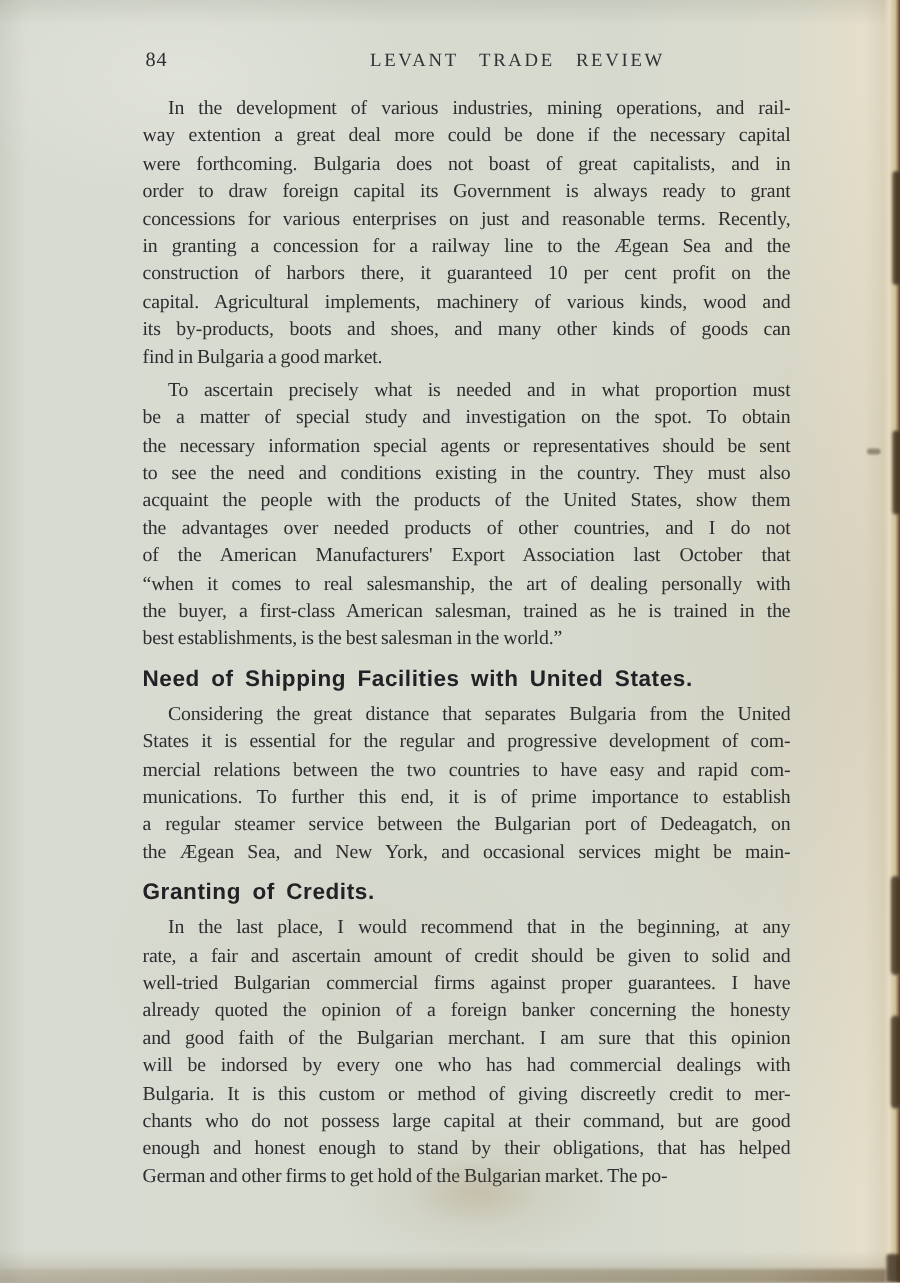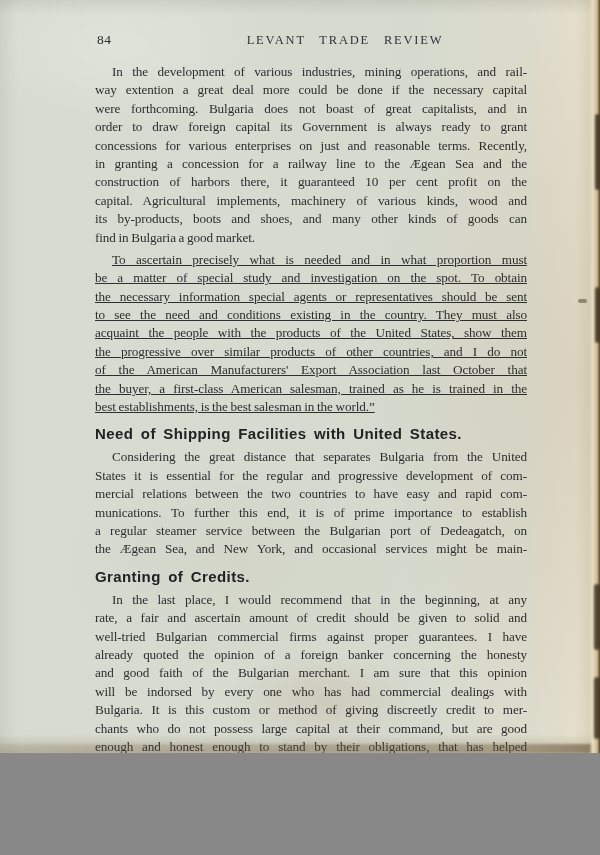--- a/index.html
+++ b/index.html
@@ -1,18 +1,18 @@
 <!DOCTYPE html>
 <html><head>
 <meta charset="utf-8">
 <style>
   html,body{margin:0;padding:0;background:#888;}
   .page{
     position:relative;
-    width:600px;height:753px;
+    width:600px;height:855px;
     overflow:hidden;
     background-color:#d7dacf;
     background-image:
       radial-gradient(ellipse 220px 120px at 20% 6%, rgba(255,255,255,0.22), transparent 70%),
       radial-gradient(ellipse 140px 70px at 54% 93%, rgba(150,125,85,0.16), transparent 70%),
       radial-gradient(ellipse 260px 160px at 40% 75%, rgba(160,145,110,0.07), transparent 70%),
       radial-gradient(ellipse 300px 520px at 97% 50%, rgba(130,108,72,0.10), transparent 72%),
       linear-gradient(to right, rgba(90,100,85,0.10), rgba(90,100,85,0) 3%, rgba(90,100,85,0) 96%, rgba(150,130,95,0.22) 100%),
       linear-gradient(to bottom, rgba(90,95,80,0.12), rgba(90,95,80,0) 2%, rgba(90,95,80,0) 97.5%, rgba(120,100,70,0.30) 100%),
       linear-gradient(to right, #d8dbd1 0%, #d6dace 70%, #dcdccd 88%, #e4decb 95%, #e7e0c9 100%);
@@ -21,21 +21,21 @@
   }
   .header{position:absolute;top:32px;left:95px;width:432px;height:18px;}
   .page-number{position:absolute;left:2px;top:0;font-size:13.5px;letter-spacing:0.5px;}
   .journal-title{
     position:absolute;left:50%;top:1px;transform:translateX(-50%);
     margin-left:34px;font-size:12.5px;letter-spacing:1.8px;word-spacing:9px;
     white-space:nowrap;color:#323136;
   }
   .body-column{position:absolute;top:63px;left:95px;width:432px;}
   .paragraph{margin:0;}
-  .paragraph + .paragraph{margin-top:4px;text-decoration:underline;}
+  .paragraph + .paragraph{margin-top:4px;}
   .line{
     font-size:13.2px;line-height:18.4px;
     letter-spacing:-0.1px;word-spacing:-0.5px;
     text-align:justify;text-align-last:justify;
     overflow:hidden;max-height:18.4px;
   }
   .line.first{text-indent:17px;}
   .line.last{text-align-last:left;}
   .heading{
     margin:8px 0 4px 0;
@@ -91,22 +91,23 @@
         <div class="line">capital. Agricultural implements, machinery of various kinds, wood and</div>
         <div class="line">its by-products, boots and shoes, and many other kinds of goods can</div>
         <div class="line last">find in Bulgaria a good market.</div>
       </div>
       <div class="paragraph">
         <div class="line first">To ascertain precisely what is needed and in what proportion must</div>
         <div class="line">be a matter of special study and investigation on the spot. To obtain</div>
         <div class="line">the necessary information special agents or representatives should be sent</div>
         <div class="line">to see the need and conditions existing in the country. They must also</div>
         <div class="line">acquaint the people with the products of the United States, show them</div>
-        <div class="line">the progressive over similar products of other countries, and I do not</div>
+        <div class="line">the advantages over needed products of other countries, and I do not</div>
         <div class="line">of the American Manufacturers' Export Association last October that</div>
+        <div class="line">“when it comes to real salesmanship, the art of dealing personally with</div>
         <div class="line">the buyer, a first-class American salesman, trained as he is trained in the</div>
         <div class="line last">best establishments, is the best salesman in the world.”</div>
       </div>
       <h2 class="heading">Need of Shipping Facilities with United States.</h2>
       <div class="paragraph">
         <div class="line first">Considering the great distance that separates Bulgaria from the United</div>
         <div class="line">States it is essential for the regular and progressive development of com-</div>
         <div class="line">mercial relations between the two countries to have easy and rapid com-</div>
         <div class="line">munications. To further this end, it is of prime importance to establish</div>
         <div class="line">a regular steamer service between the Bulgarian port of Dedeagatch, on</div>

